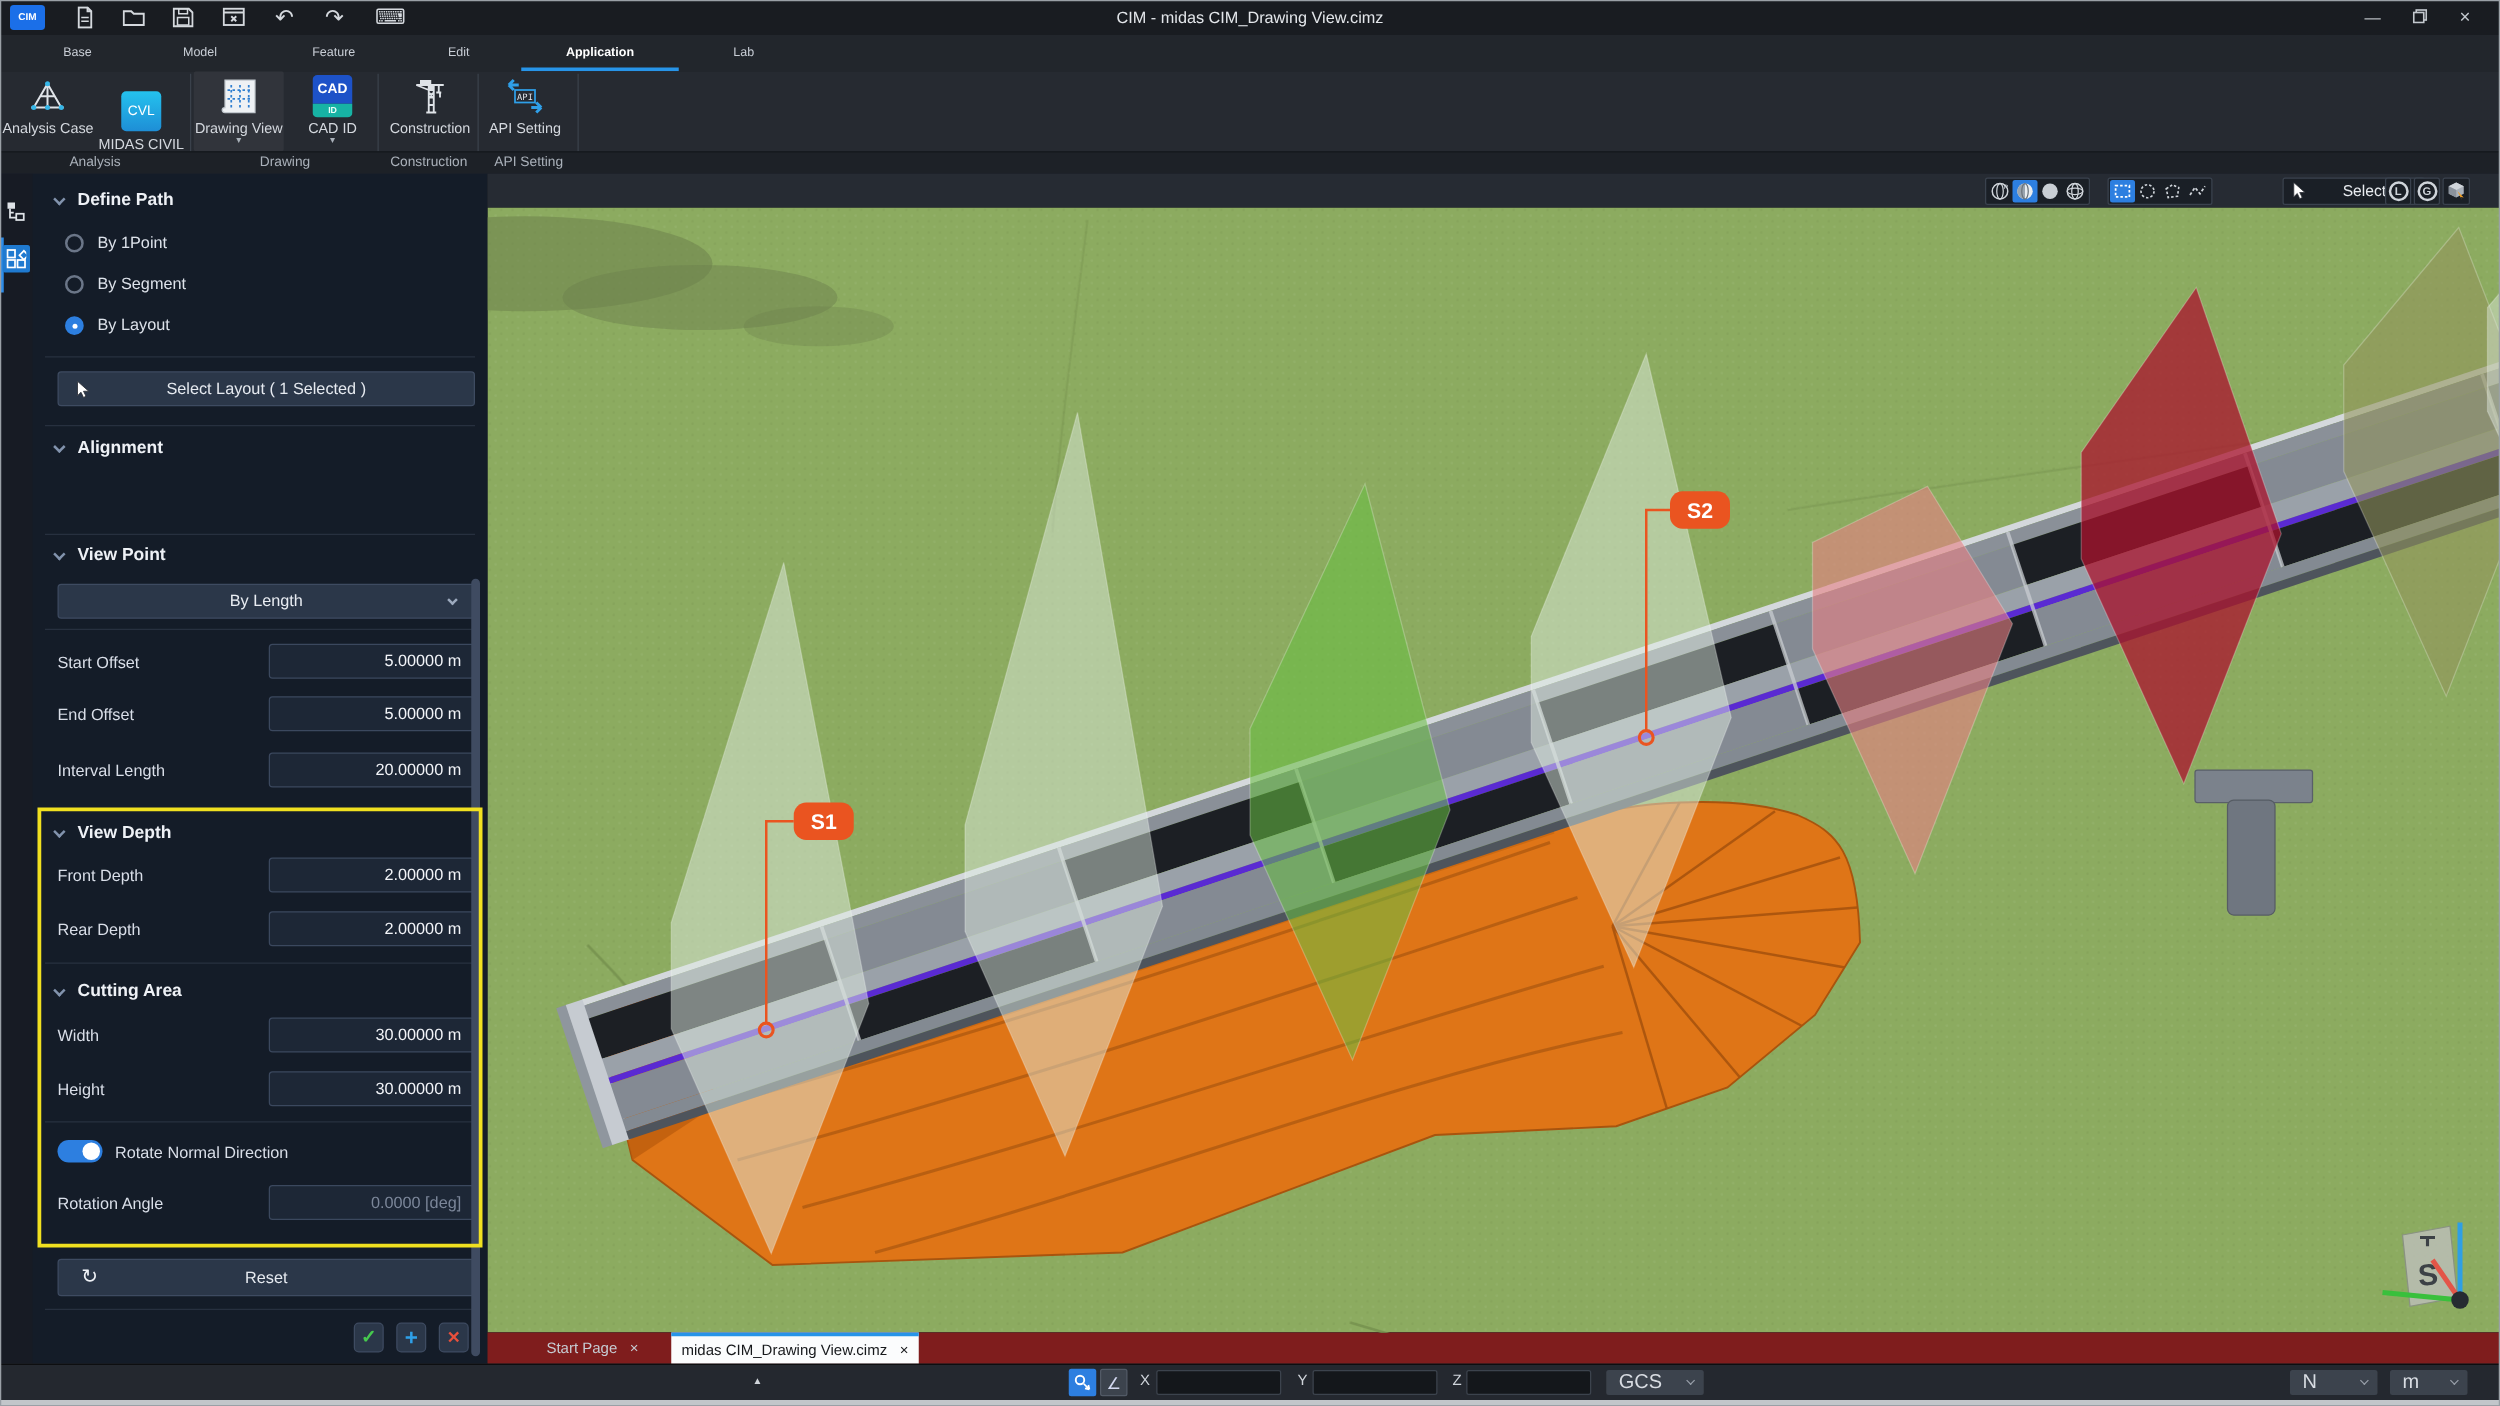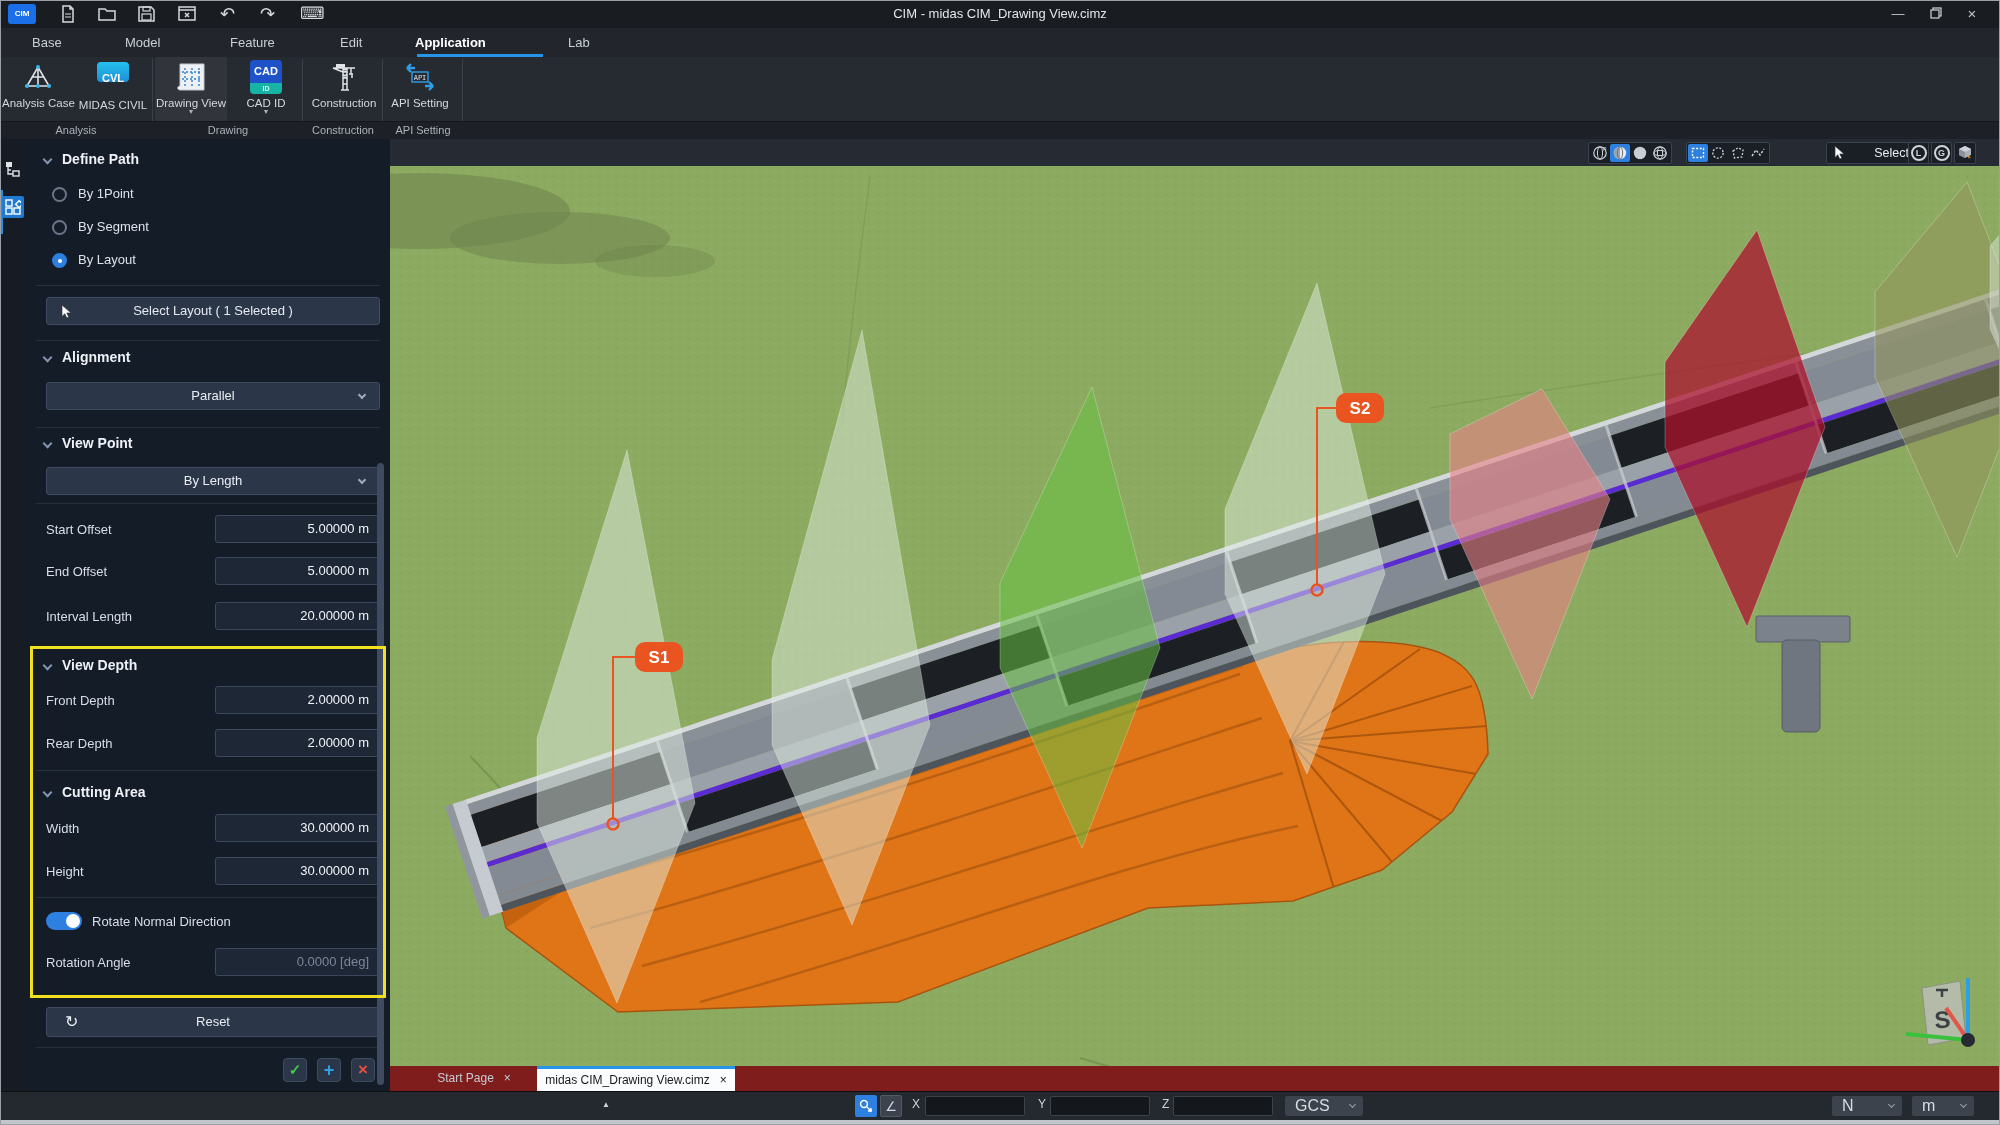--- a/index.html
+++ b/index.html
@@ -12,39 +12,39 @@
   #app-logo { position:absolute; left:8px; top:4px; width:28px; height:20px; background:#1b6fe8;
     border-radius:3px; color:#fff; font-size:8px; font-weight:bold; text-align:center; line-height:20px;}
   .qat-ic { position:absolute; top:5px; color:#d5d9de; font-size:15px; line-height:18px; }
   #win-title { position:absolute; left:0; top:0; width:100%; height:28px; text-align:center;
     line-height:28px; font-size:13px; color:#e3e6ea; }
   .winctl { position:absolute; top:7px; width:16px; height:14px; color:#c3c8ce; font-size:13px;
     line-height:14px; text-align:center; }
 
   
   #menubar { position:absolute; left:0; top:28px; width:2000px; height:29px; background:#22262c; }
-  .mtab { position:absolute; top:0; height:29px; line-height:29px; 
-    font-size:13px; color:#c9ced6; }
+  .mtab { position:absolute; top:0; height:29px; line-height:29px; text-align:center;
+    font-size:10px; color:#c9ced6; }
   .mtab.active { color:#ffffff; font-weight:bold; }
   #menu-underline { position:absolute; left:417px; bottom:0; width:126px; height:3px; background:#2794e8; }
 
   
   #ribbon { position:absolute; left:0; top:57px; width:2000px; height:82px; background:#262a31; }
   #ribbon-groups { position:absolute; left:0; top:64px; width:2000px; height:18px;
     background:#1d2127; border-top:1px solid #15181c; }
   .rsep { position:absolute; top:2px; width:1px; height:78px; background:#3a414b; }
   .rbtn { position:absolute; top:0; height:64px; text-align:center; }
   .rbtn .ric { width:34px; height:34px; margin:3px auto 0 auto; position:relative; }
   .rbtn .rlabel { font-size:11.5px; color:#d4d8de; margin-top:3px; white-space:nowrap; }
   .rbtn .rcaret { font-size:8px; color:#aab1ba; line-height:6px; }
   .rbtn.hl { background:rgba(255,255,255,0.05); border-radius:2px; }
   .glabel { position:absolute; top:0; height:18px; line-height:17px; text-align:center;
     font-size:11px; color:#aab1ba; }
-  .badge-cvl { width:32px; height:20px; margin:5px auto; border-radius:4px;
-    background:linear-gradient(180deg,#24c2ee,#1e8ed6); color:#fff; font-weight:bold;
+  .badge-cvl { width:32px; height:32px; margin:16px auto; border-radius:4px;
+    background:linear-gradient(180deg,#24c2ee,#1e8ed6); color:#fff; font-weight:normal;
     font-size:11px; line-height:32px; }
   .badge-cad { width:32px; height:34px; margin:0 auto; border-radius:4px; overflow:hidden; }
   .badge-cad .t { height:23px; background:#1d52c8; color:#fff; font-weight:bold; font-size:11px; line-height:23px; }
   .badge-cad .b { height:11px; background:#17b3a4; color:#eafffa; font-weight:bold; font-size:7px; line-height:11px; }
 
   
   #leftstrip { position:absolute; left:0; top:139px; width:26px; height:986px; background:#171b24; }
   #strip-accent { position:absolute; left:0; top:51px; width:3px; height:44px; background:#2d8ce8; }
   #apps-btn { position:absolute; left:2px; top:57px; width:22px; height:22px; background:#1f7ad0; border-radius:2px; }
 
@@ -277,24 +277,20 @@
         <path d="M1 0 L1 11.5 L3.8 8.8 L5.8 13 L7.8 12 L5.8 8 L10 8 Z" fill="#fff" stroke="#30343a" stroke-width="0.7"></path>
       </svg>
     <span>Select Layout ( 1 Selected )</span>
   </div>
   <div class="pdivider" style="top:201px"></div>
 
   <div class="phead" style="top:208px">
     <span class="chev"></span>
     <span class="ptitle">Alignment</span>
   </div>
-  <div class="pdrop" style="top:243px">
-    <span>Parallel</span>
-    <span class="dchev"></span>
-  </div>
   <div class="pdivider" style="top:288px"></div>
 
   <div class="phead" style="top:294px">
     <span class="chev"></span>
     <span class="ptitle">View Point</span>
   </div>
   <div class="pdrop" style="top:328px">
     <span>By Length</span>
     <span class="dchev"></span>
   </div>

